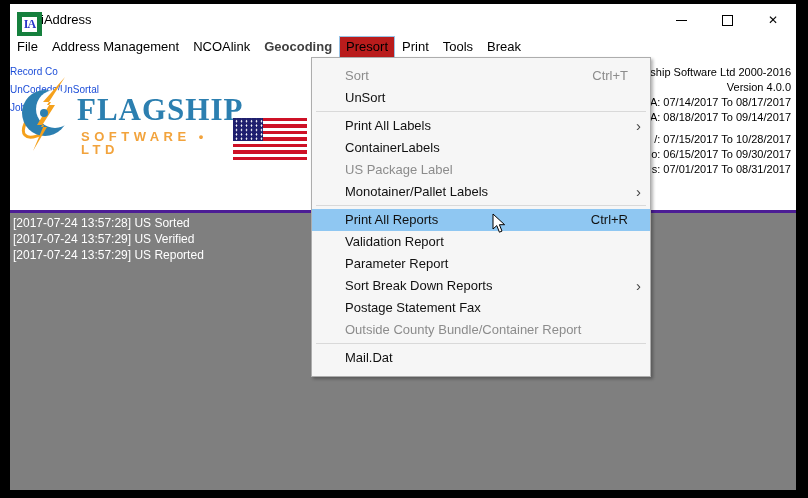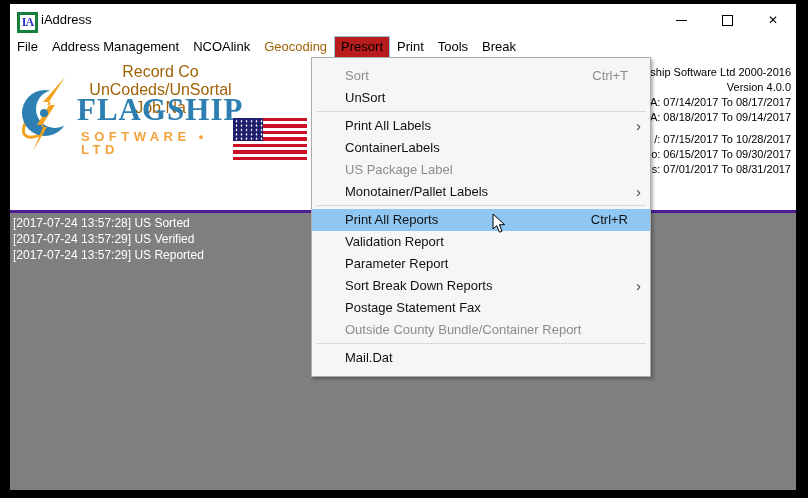--- a/index.html
+++ b/index.html
@@ -6,38 +6,38 @@
   body{
     width:808px;height:498px;background:#000;position:relative;overflow:hidden;
     font-family:"Liberation Sans",sans-serif;-webkit-font-smoothing:antialiased;
   }
   .window{position:absolute;left:10px;top:4px;width:786px;height:486px;background:#fff;}
 
   
   .titlebar{position:absolute;left:0;top:0;width:100%;height:32px;background:#fff;}
   .app-icon{
     position:absolute;left:7px;top:8px;width:15px;height:15px;background:#fff;
-    border:3px solid #15803d;color:#2a35c8;font-family:"Liberation Serif",serif;
+    border:5px solid #15803d;color:#2a35c8;font-family:"Liberation Serif",serif;
     font-weight:bold;font-size:12px;line-height:15px;text-align:center;letter-spacing:-1px;
   }
   .title-text{position:absolute;left:31px;top:0;line-height:32px;font-size:13px;color:#000;}
   .win-controls{position:absolute;right:0;top:0;height:32px;display:flex;}
   .win-btn{width:46px;height:32px;display:flex;align-items:center;justify-content:center;cursor:default;}
   .glyph-min{width:11px;height:1px;background:#000;}
   .glyph-max{width:9px;height:9px;border:1px solid #000;}
   .glyph-close{font-size:12px;color:#000;line-height:1;}
 
   
   .menubar{position:absolute;left:0;top:32px;width:100%;height:22px;background:#fff;display:flex;font-size:13px;}
   .menubar-item{padding:0 7px;line-height:21px;color:#000;height:21px;}
-  .menubar-item.disabled{color:#a16207;}
+  .menubar-item.disabled{color:#404040;font-weight:bold;}
   .menubar-item.active{background:#b91c1c;border:1px solid #98c3e6;line-height:19px;padding:0 6px;}
 
   
-  .record-labels{position:absolute;left:0;top:59px;width:301px;text-align:center;font-size:16px;color:#a16207;line-height:18px;}
+  .record-labels{position:absolute;left:0;top:59px;width:301px;text-align:left;font-size:10px;color:#1d4ed8;line-height:18px;}
   .info-panel{position:absolute;right:5px;top:61px;text-align:right;font-size:11px;color:#000;line-height:15px;}
   .info-line.gap{margin-top:7px;}
 
   
   .logo{position:absolute;left:5px;top:68px;width:215px;height:82px;}
   .logo-icon{position:absolute;left:5px;top:3px;}
   .logo-name{
     position:absolute;left:62px;top:22px;font-family:"Liberation Serif",serif;
     font-size:31px;font-weight:600;color:#2c7fb0;letter-spacing:1px;line-height:1;
   }

